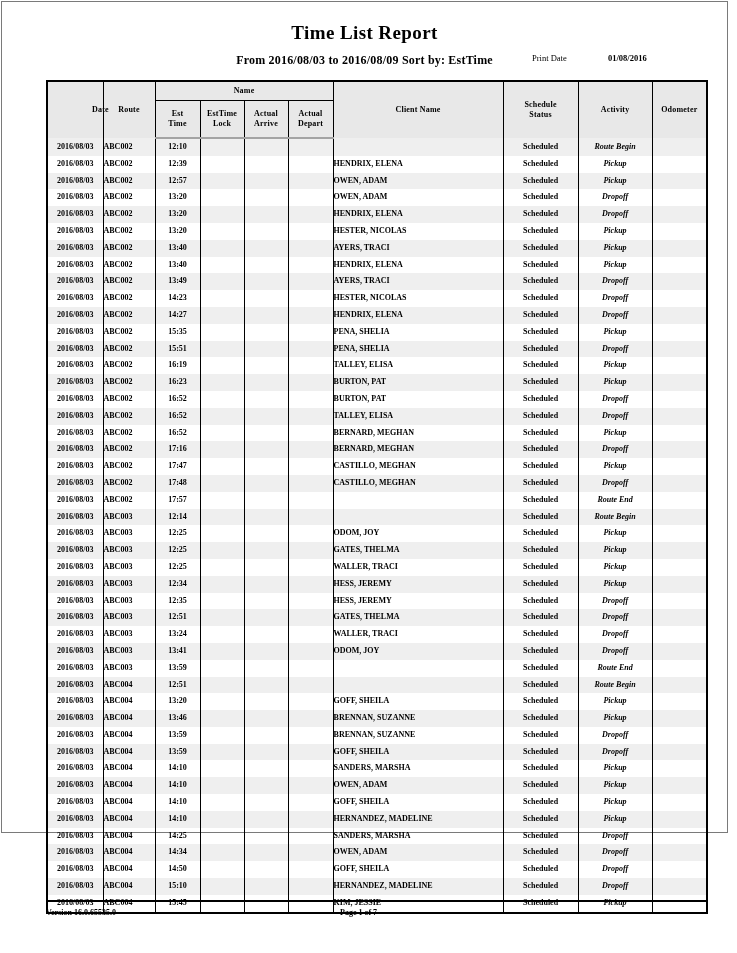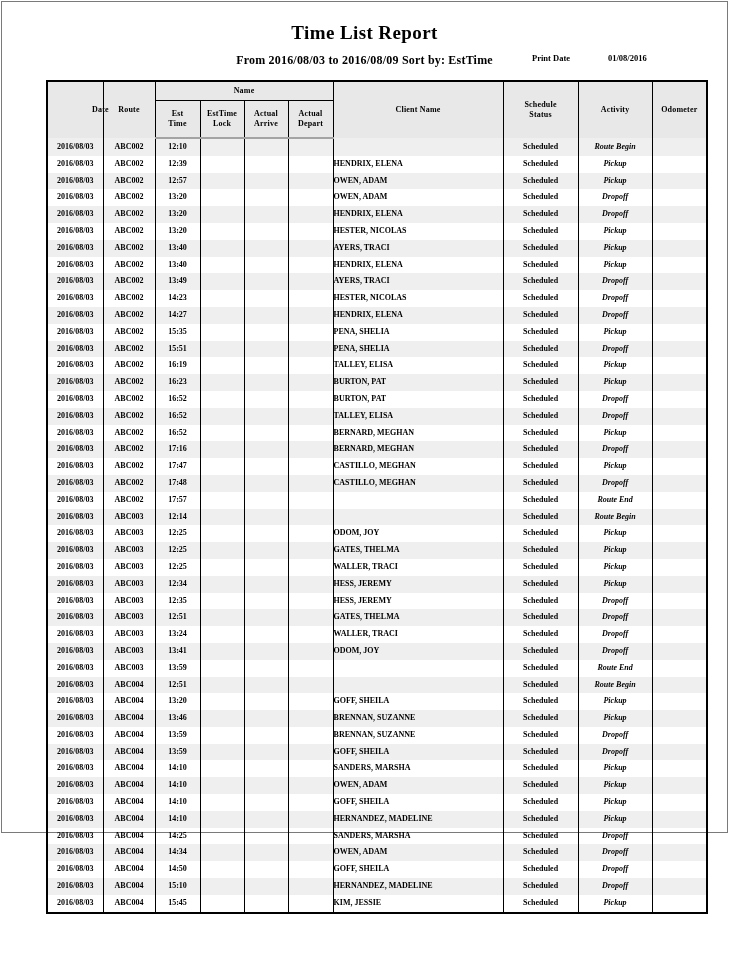--- a/index.html
+++ b/index.html
@@ -43,21 +43,21 @@
     text-align: center;
     font-size: 12px;
     font-weight: bold;
     letter-spacing: 0.2px;
   }
   .print-date-label {
     position: absolute;
     left: 530px;
     top: 0;
     font-size: 8.5px;
-    font-weight: bold;
+    font-weight: normal;
   }
   .print-date-value {
     position: absolute;
     left: 606px;
     top: 0;
     font-size: 8.5px;
     font-weight: bold;
   }
   table.report {
     border-collapse: collapse;
@@ -98,21 +98,21 @@
     height: 16.8px;
     line-height: 16.8px;
     white-space: nowrap;
     overflow: hidden;
   }
   tbody tr.alt td { background: #efefef; }
   tbody tr td.first { border-left: 2px solid #000000; }
   tbody tr td.last  { border-right: 2px solid #000000; }
   tbody tr:last-child td { border-bottom: 2px solid #000000; }
   .c-date { text-align: center; padding-left: 2px; }
-  .c-route { text-align: center; margin-left: 14px; }
+  .c-route { text-align: left; margin-left: 14px; }
   .c-est { text-align: center; }
   .c-name { text-align: left; padding-left: 7px; }
   .c-status { text-align: center; }
   .c-activity { text-align: center; font-style: italic; }
   .footer {
     position: absolute;
     left: 44px;
     top: 898px;
     width: 660px;
     border-top: 2px solid #000000;
@@ -744,14 +744,20 @@
           <td class="c-est"></td>
           <td class="c-est"></td>
           <td class="c-name">KIM, JESSIE</td>
           <td class="c-status">Scheduled</td>
           <td class="c-activity">Pickup</td>
           <td class="c-est last"></td>
         </tr>
       </tbody>
   </table>
 
+  <div class="footer">
+    <div class="footer-inner">
+      <div class="version">Version 16.0.65535.0</div>
+      <div class="pageno">Page 1 of 7</div>
+    </div>
+  </div>
 
 </div>
 
 </body></html>

